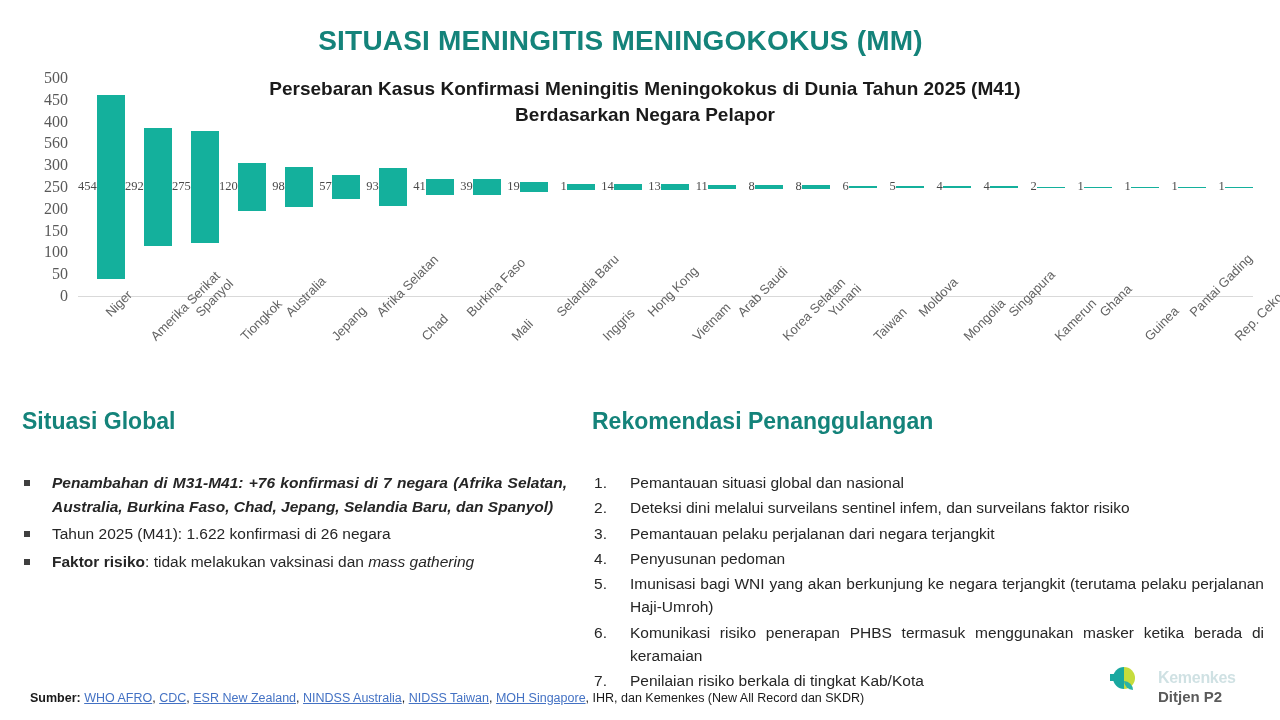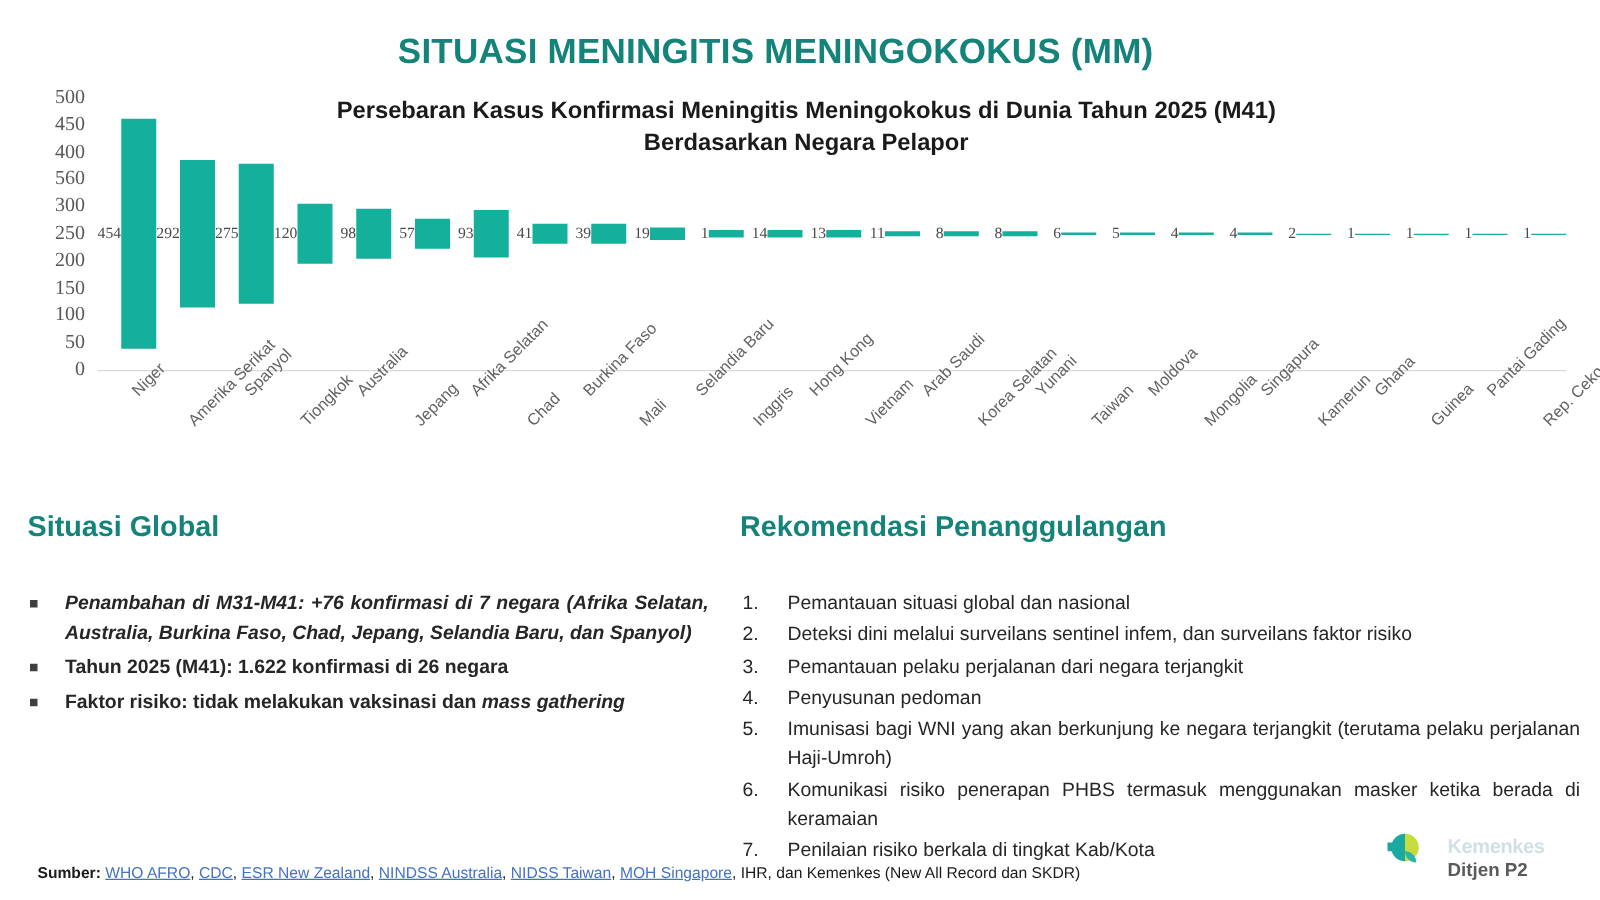--- a/index.html
+++ b/index.html
@@ -73,21 +73,20 @@
   .col-left  { position: absolute; left: 22px;  top: 408px; width: 545px; }
   .col-right { position: absolute; left: 592px; top: 408px; width: 672px; }
   .sec-head {
     font-size: 23px; font-weight: bold; color: #14837a; margin-bottom: 36px;
   }
   ul.bullets { list-style: none; }
   ul.bullets li {
     position: relative; padding-left: 30px; margin-bottom: 4px;
     font-size: 15.5px; color: #262626; line-height: 1.52;
     text-align: justify;
-    font-weight: bold;
   }
   ul.bullets li::before {
     content: ""; position: absolute; left: 2px; top: 9px;
     width: 6px; height: 6px; background: #3f3f3f;
   }
   ul.bullets li.b1 { font-weight: bold; font-style: italic; }
   ol.numbered { list-style: none; counter-reset: rk; }
   ol.numbered li {
     counter-increment: rk;
     position: relative; padding-left: 38px; margin-bottom: 2px;

